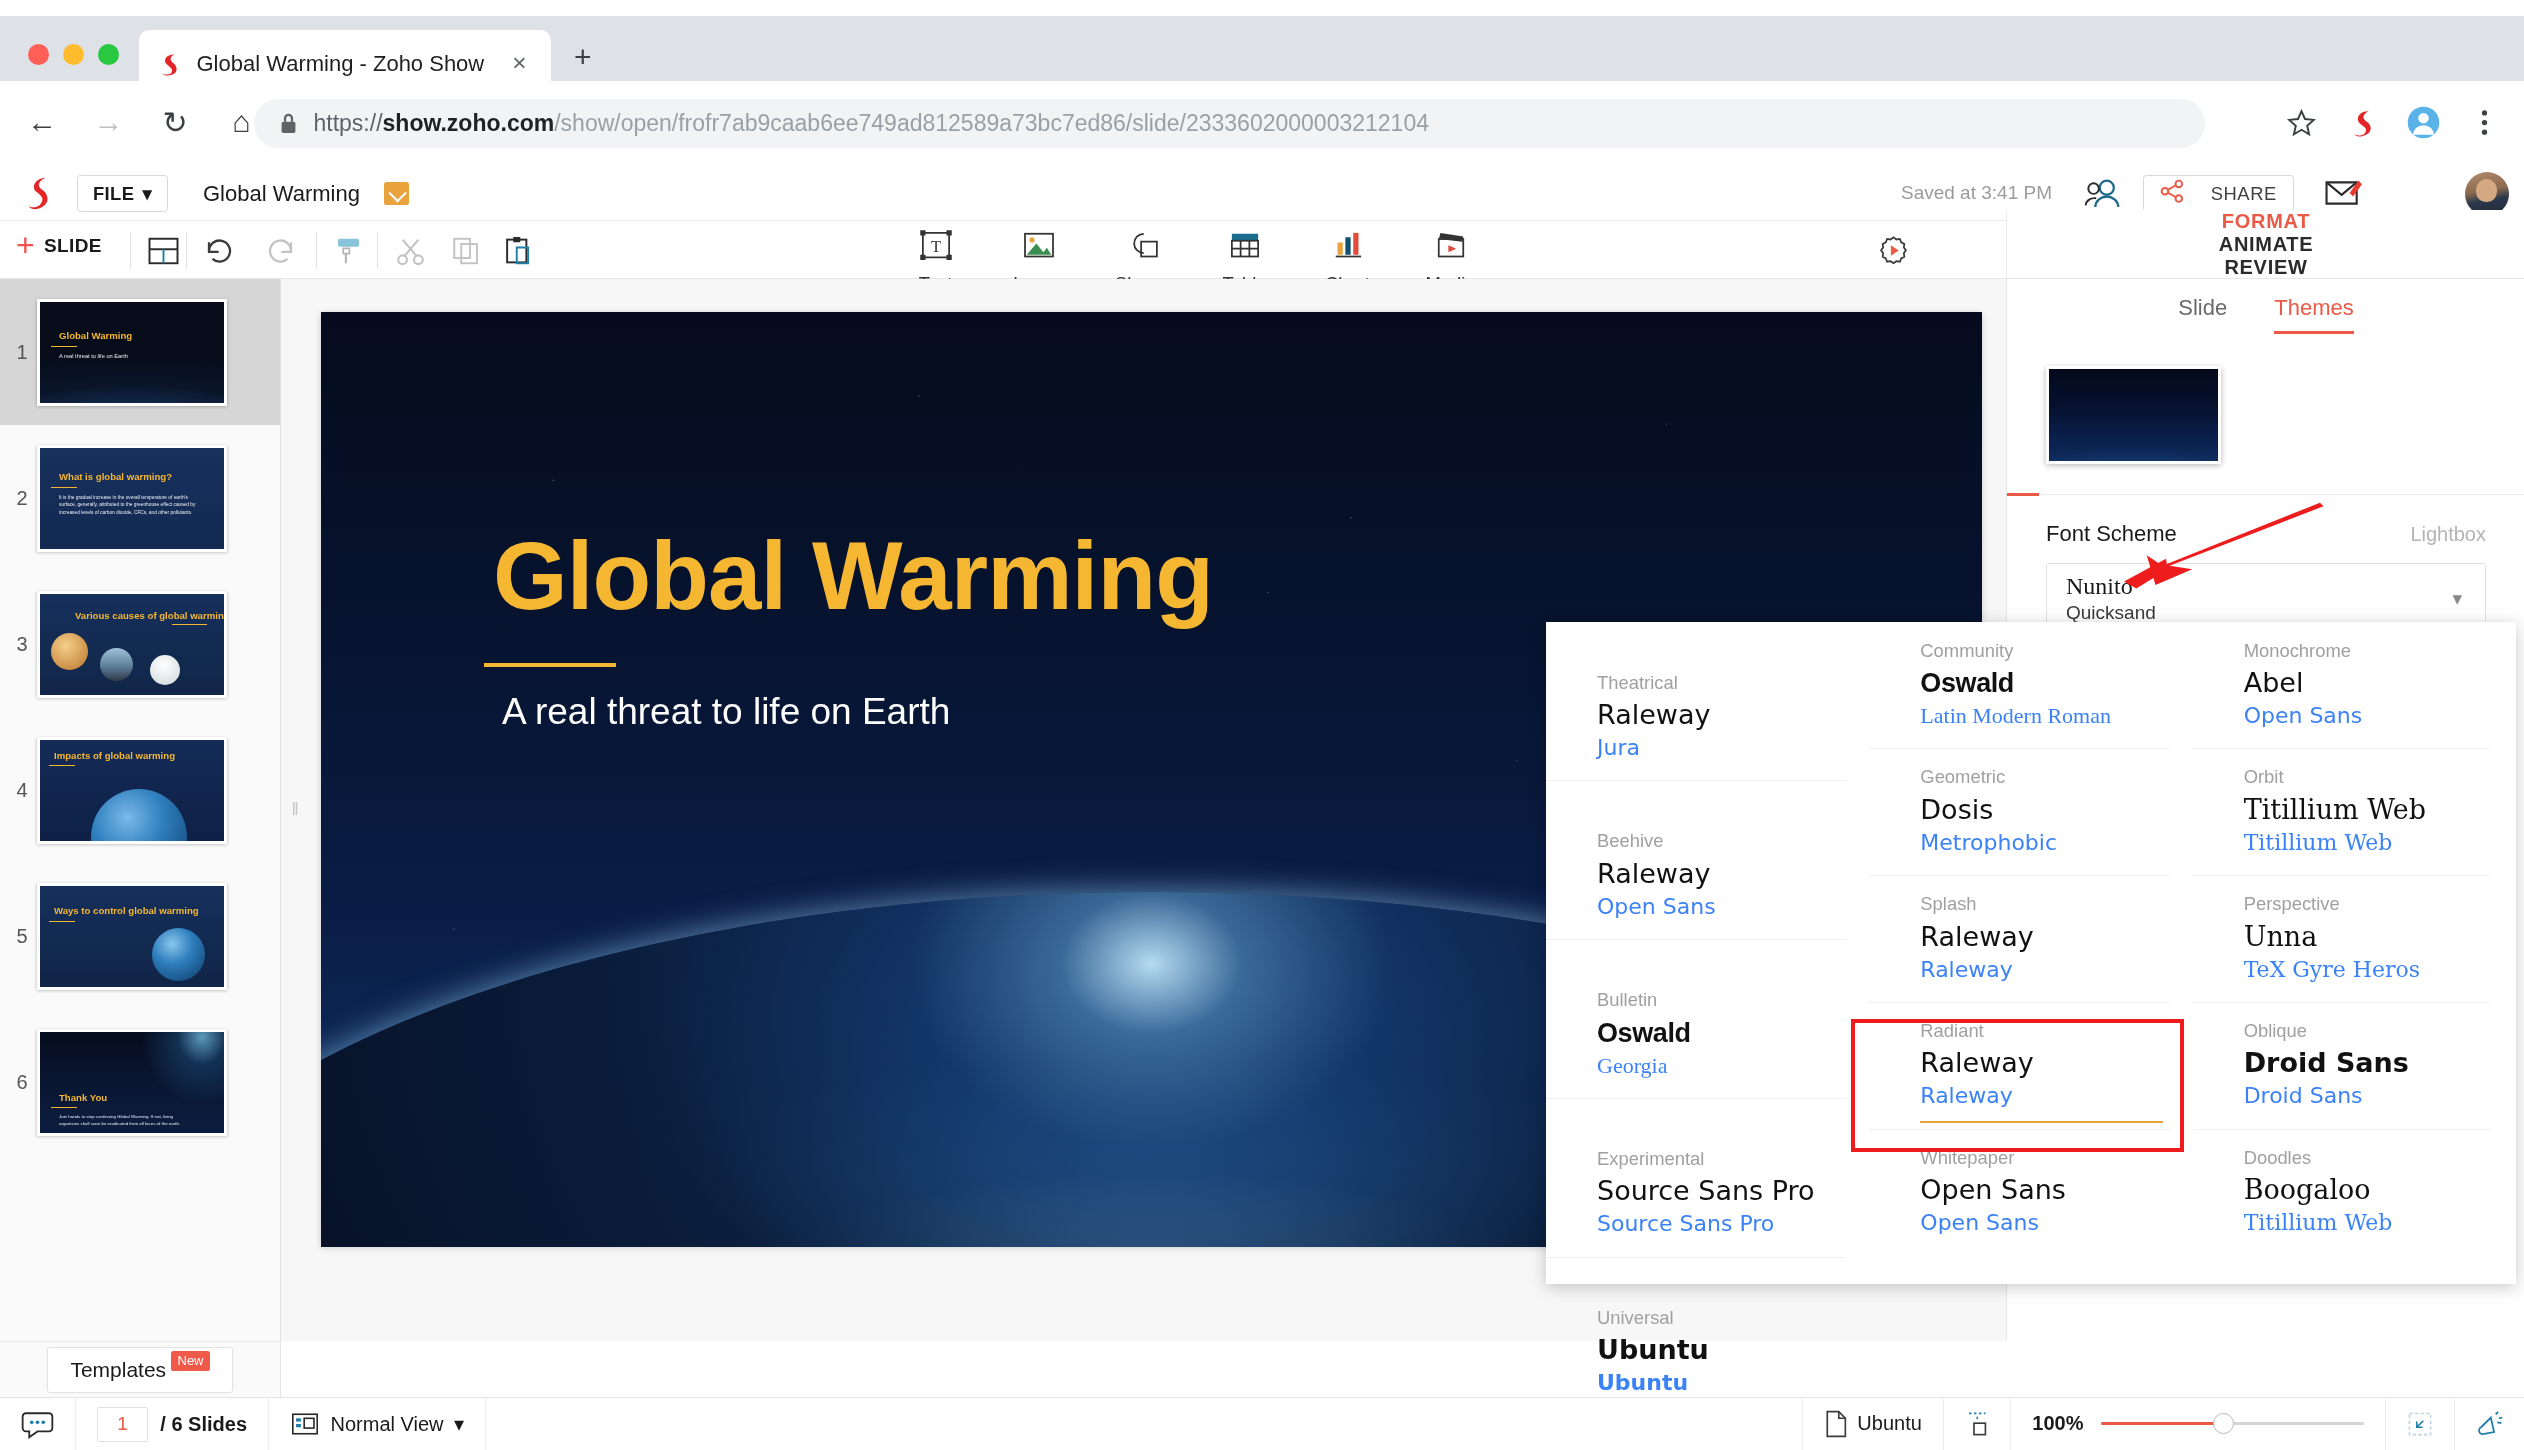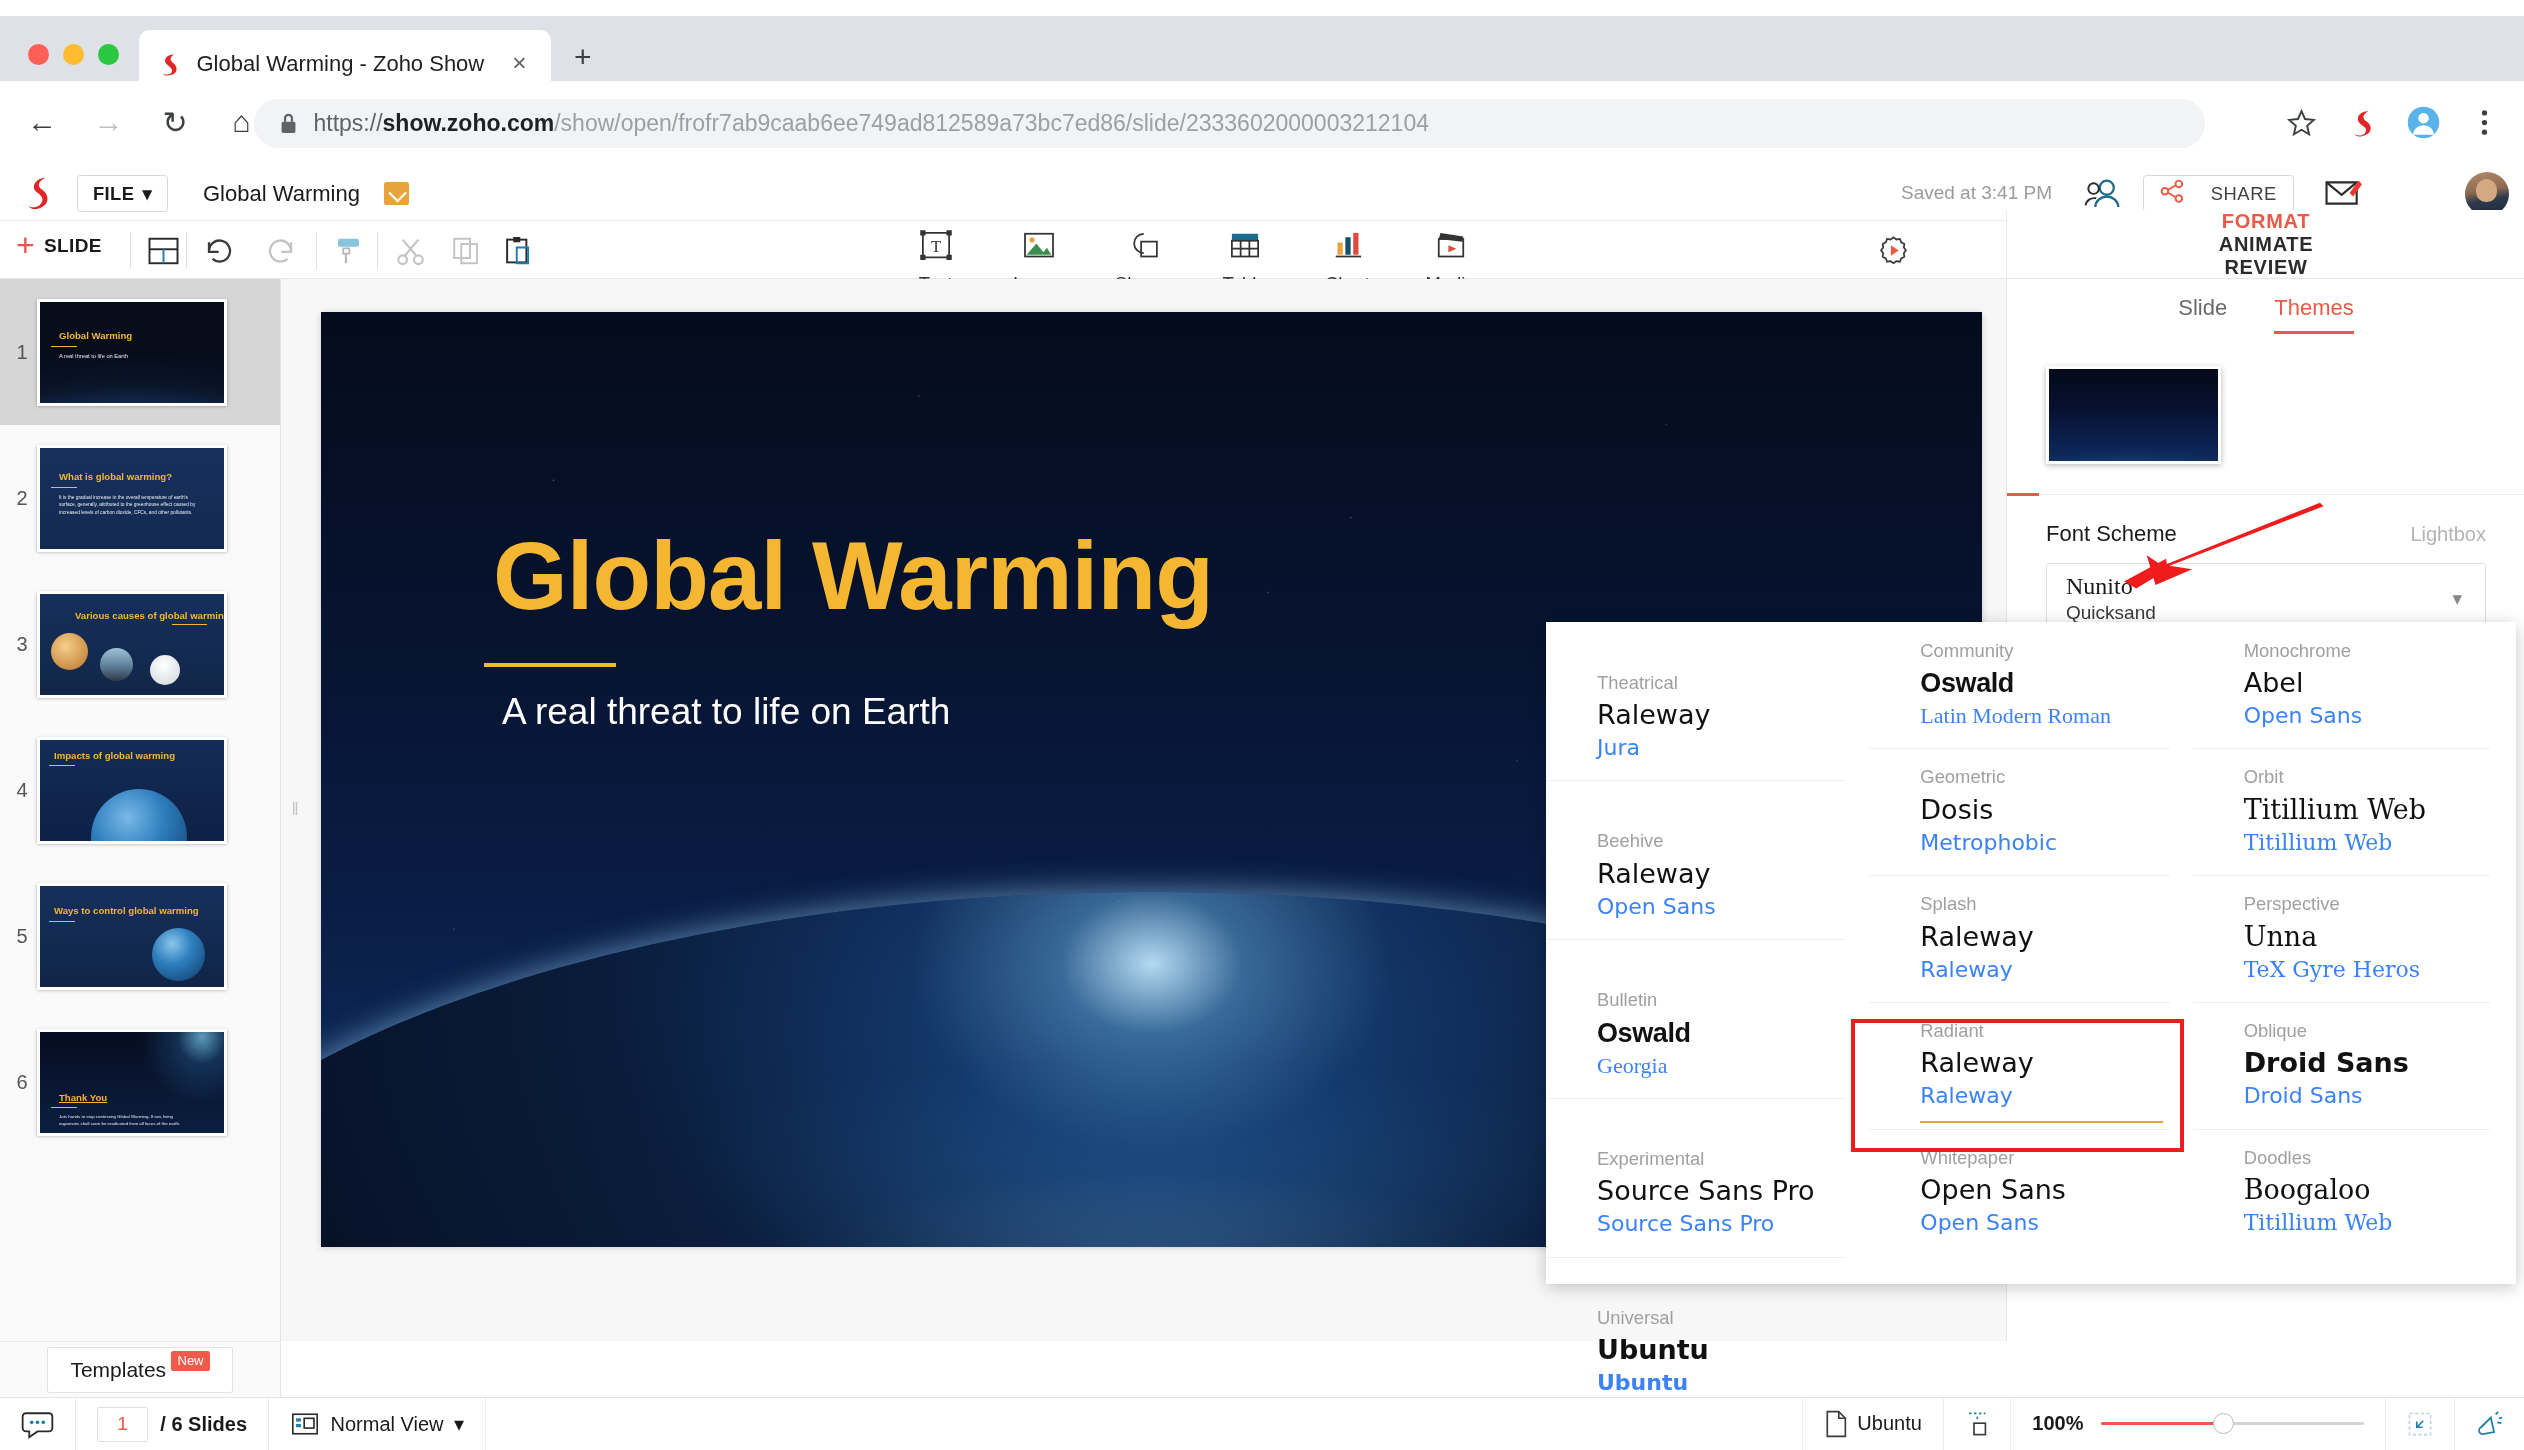--- a/index.html
+++ b/index.html
@@ -632,21 +632,21 @@
     <span class="thumb" style="background:linear-gradient(180deg,#16305c 0%,#102547 100%);">
       <span class="thumb-title" style="top:19px;left:14px;">Ways to control global warming</span>
       <span class="thumb-ul" style="top:35px;left:8.8px;"></span>
       <span style="position:absolute;left:112px;top:42px;width:53px;height:53px;border-radius:50%;background:radial-gradient(circle at 38% 30%,#89c6ea 0%,#2f7fbe 40%,#1c5a90 72%,#0e3053 100%);"></span>
     </span>
   </div>
 
   <div class="slide-row">
     <span class="slide-num">6</span>
     <span class="thumb" style="background:radial-gradient(ellipse 60% 120% at 88% 5%, rgba(120,200,240,.75) 0%, rgba(40,110,170,.35) 22%, rgba(8,16,36,0) 55%), linear-gradient(180deg,#060c1e 0%,#0a1733 55%,#0b1d3f 100%);">
-      <span class="thumb-title" style="top:60px;left:19px;text-decoration:underline;">Thank You</span>
+      <span class="thumb-title" style="top:60px;left:19px;">Thank You</span>
       <span class="thumb-ul" style="top:75px;left:10.5px;"></span>
       <span class="thumb-sub" style="top:81px;font-size:4.4px;width:132px;">Join hands to stop continuing Global Warming. If not, living organisms shall soon be eradicated from all faces of the earth.</span>
     </span>
   </div>
 
 </div>
 
 <div class="canvas-area">
   <div class="drag-handle">‖</div>
   <div class="slide-canvas">

